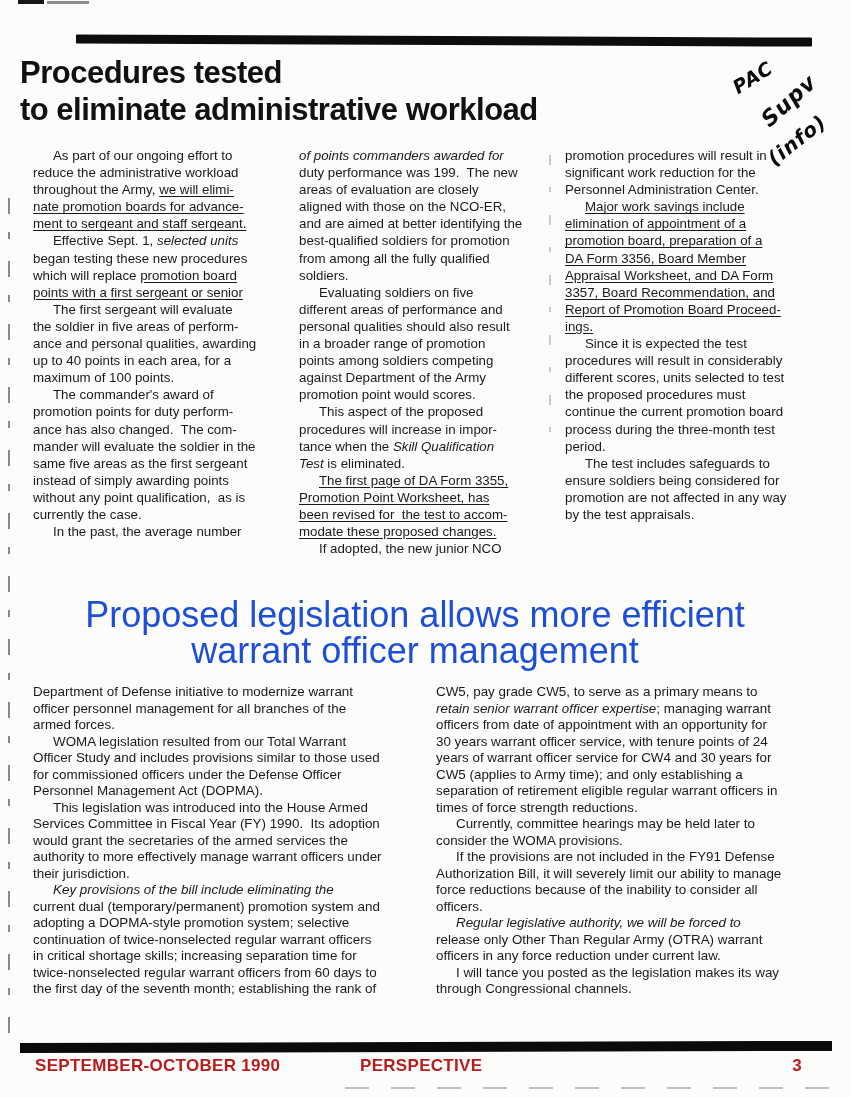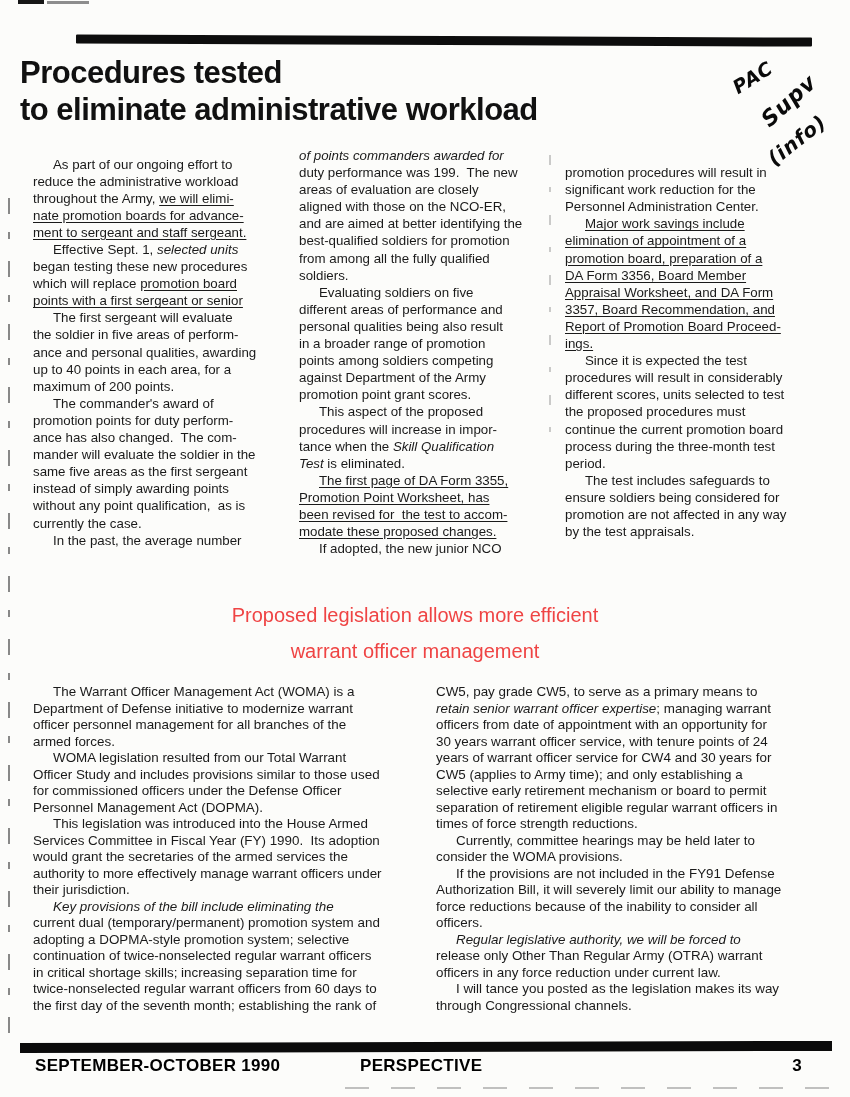--- a/index.html
+++ b/index.html
@@ -15,43 +15,43 @@
   .corner-dash2{left:47px;top:1px;width:42px;height:3px;background:#8d8d8d;}
   .top-rule{left:76px;top:36px;width:736px;height:9px;background:#0d0d0d;transform:rotate(.25deg);border-radius:1px;}
   .left-dashes{left:8px;top:198px;width:2px;height:850px;opacity:.65;
     background:repeating-linear-gradient(180deg,#4a4a4a 0 16px,transparent 16px 34px,#4a4a4a 34px 41px,transparent 41px 63px);}
   .mid-dashes{left:549px;top:155px;width:2px;height:280px;opacity:.3;
     background:repeating-linear-gradient(180deg,#555 0 10px,transparent 10px 32px,#555 32px 37px,transparent 37px 60px);}
 
   
   .a1title{left:20px;top:54px;width:790px;margin:0;text-align:left;
     font-size:31px;font-weight:bold;line-height:37px;letter-spacing:-.5px;color:#111;}
-  .a1cols{left:33px;top:147px;width:787px;display:flex;gap:13px;align-items:center;}
+  .a1cols{left:33px;top:147px;width:787px;display:flex;gap:13px;}
   .a1cols .col{width:253px;font-size:13.3px;line-height:17.1px;}
 
   
   .a2title{left:20px;top:597px;width:790px;margin:0;text-align:center;
-    font-size:20px;font-weight:normal;line-height:36px;color:#ef4444;}
+    font-size:36px;font-weight:normal;line-height:36px;color:#1d4ed8;}
   .a2cols{left:33px;top:684px;width:790px;display:flex;gap:16px;}
   .a2cols .col{width:387px;font-size:13.4px;line-height:16.5px;}
 
   .ln{white-space:pre;}
   .ind{text-indent:20px;}
   .u{text-decoration-line:underline;text-decoration-style:wavy;text-decoration-color:#1b1b1b;text-decoration-thickness:1.6px;text-underline-offset:2px;text-decoration:underline;}
   .it{font-style:italic;margin-top:16px;}
 
   
   .ann{font-family:"DejaVu Sans", sans-serif;font-weight:bold;font-style:italic;color:#0a0a0a;letter-spacing:1px;}
   .ann-pac{left:731px;top:66px;font-size:19px;transform:rotate(-32deg);}
   .ann-supv{left:756px;top:88px;font-size:22px;transform:rotate(-42deg);}
   .ann-info{left:763px;top:128px;font-size:20px;transform:rotate(-38deg);}
 
   
   .footer-rule{left:20px;top:1042px;width:812px;height:10px;background:#0b0b0b;transform:rotate(-.15deg);}
-  .footer{left:35px;top:1056px;width:792px;height:24px;font-weight:bold;font-size:17px;letter-spacing:.3px;color:#000000;}
+  .footer{left:35px;top:1056px;width:792px;height:24px;font-weight:bold;font-size:17px;letter-spacing:.3px;color:#b91c1c;}
   .f-issue{position:absolute;left:0;top:0;}
   .f-pub{position:absolute;left:325px;top:0;}
   .f-page{position:absolute;right:25px;top:0;}
   .footer-dashes{left:345px;top:1087px;width:495px;height:2px;opacity:.55;
     background:repeating-linear-gradient(90deg,#8f8f8f 0 24px,transparent 24px 46px);}
 </style>
 </head>
 <body>
 
 <div class="abs corner-dash1"></div>
@@ -76,21 +76,21 @@
       <div class="ln"><span class="u">nate promotion boards for advance-</span></div>
       <div class="ln"><span class="u">ment to sergeant and staff sergeant.</span></div>
       <div class="ln ind"><span>Effective Sept. 1, </span><span class="it">selected units</span></div>
       <div class="ln"><span>began testing these new procedures</span></div>
       <div class="ln"><span>which will replace </span><span class="u">promotion board</span></div>
       <div class="ln"><span class="u">points with a first sergeant or senior</span></div>
       <div class="ln ind"><span>The first sergeant will evaluate</span></div>
       <div class="ln"><span>the soldier in five areas of perform-</span></div>
       <div class="ln"><span>ance and personal qualities, awarding</span></div>
       <div class="ln"><span>up to 40 points in each area, for a</span></div>
-      <div class="ln"><span>maximum of 200 points.</span></div>
+      <div class="ln"><span>maximum of 100 points.</span></div>
       <div class="ln ind"><span>The commander's award of</span></div>
       <div class="ln"><span>promotion points for duty perform-</span></div>
       <div class="ln"><span>ance has also changed.  The com-</span></div>
       <div class="ln"><span>mander will evaluate the soldier in the</span></div>
       <div class="ln"><span>same five areas as the first sergeant</span></div>
       <div class="ln"><span>instead of simply awarding points</span></div>
       <div class="ln"><span>without any point qualification,  as is</span></div>
       <div class="ln"><span>currently the case.</span></div>
       <div class="ln ind"><span>In the past, the average number</span></div>
     </div>
@@ -98,25 +98,25 @@
       <div class="ln"><span class="it">of points commanders awarded for</span></div>
       <div class="ln"><span>duty performance was 199.  The new</span></div>
       <div class="ln"><span>areas of evaluation are closely</span></div>
       <div class="ln"><span>aligned with those on the NCO-ER,</span></div>
       <div class="ln"><span>and are aimed at better identifying the</span></div>
       <div class="ln"><span>best-qualified soldiers for promotion</span></div>
       <div class="ln"><span>from among all the fully qualified</span></div>
       <div class="ln"><span>soldiers.</span></div>
       <div class="ln ind"><span>Evaluating soldiers on five</span></div>
       <div class="ln"><span>different areas of performance and</span></div>
-      <div class="ln"><span>personal qualities being also result</span></div>
+      <div class="ln"><span>personal qualities should also result</span></div>
       <div class="ln"><span>in a broader range of promotion</span></div>
       <div class="ln"><span>points among soldiers competing</span></div>
       <div class="ln"><span>against Department of the Army</span></div>
-      <div class="ln"><span>promotion point grant scores.</span></div>
+      <div class="ln"><span>promotion point would scores.</span></div>
       <div class="ln ind"><span>This aspect of the proposed</span></div>
       <div class="ln"><span>procedures will increase in impor-</span></div>
       <div class="ln"><span>tance when the </span><span class="it">Skill Qualification</span></div>
       <div class="ln"><span class="it">Test</span><span> is eliminated.</span></div>
       <div class="ln ind"><span class="u">The first page of DA Form 3355,</span></div>
       <div class="ln"><span class="u">Promotion Point Worksheet, has</span></div>
       <div class="ln"><span class="u">been revised for  the test to accom-</span></div>
       <div class="ln"><span class="u">modate these proposed changes.</span></div>
       <div class="ln ind"><span>If adopted, the new junior NCO</span></div>
     </div>
@@ -145,21 +145,20 @@
       <div class="ln"><span>by the test appraisals.</span></div>
     </div>
 </section>
 
 <h2 class="abs a2title">
   <div>Proposed legislation allows more efficient</div>
   <div>warrant officer management</div>
 </h2>
 <section class="abs a2cols">
   <div class="col">
-      <div class="ln ind"><span>The Warrant Officer Management Act (WOMA) is a</span></div>
       <div class="ln"><span>Department of Defense initiative to modernize warrant</span></div>
       <div class="ln"><span>officer personnel management for all branches of the</span></div>
       <div class="ln"><span>armed forces.</span></div>
       <div class="ln ind"><span>WOMA legislation resulted from our Total Warrant</span></div>
       <div class="ln"><span>Officer Study and includes provisions similar to those used</span></div>
       <div class="ln"><span>for commissioned officers under the Defense Officer</span></div>
       <div class="ln"><span>Personnel Management Act (DOPMA).</span></div>
       <div class="ln ind"><span>This legislation was introduced into the House Armed</span></div>
       <div class="ln"><span>Services Committee in Fiscal Year (FY) 1990.  Its adoption</span></div>
       <div class="ln"><span>would grant the secretaries of the armed services the</span></div>
@@ -173,21 +172,20 @@
       <div class="ln"><span>twice-nonselected regular warrant officers from 60 days to</span></div>
       <div class="ln"><span>the first day of the seventh month; establishing the rank of</span></div>
     </div>
   <div class="col">
       <div class="ln"><span>CW5, pay grade CW5, to serve as a primary means to</span></div>
       <div class="ln"><span class="it">retain senior warrant officer expertise</span><span>; managing warrant</span></div>
       <div class="ln"><span>officers from date of appointment with an opportunity for</span></div>
       <div class="ln"><span>30 years warrant officer service, with tenure points of 24</span></div>
       <div class="ln"><span>years of warrant officer service for CW4 and 30 years for</span></div>
       <div class="ln"><span>CW5 (applies to Army time); and only establishing a</span></div>
-      <div class="ln"><span>selective early retirement mechanism or board to permit</span></div>
       <div class="ln"><span>separation of retirement eligible regular warrant officers in</span></div>
       <div class="ln"><span>times of force strength reductions.</span></div>
       <div class="ln ind"><span>Currently, committee hearings may be held later to</span></div>
       <div class="ln"><span>consider the WOMA provisions.</span></div>
       <div class="ln ind"><span>If the provisions are not included in the FY91 Defense</span></div>
       <div class="ln"><span>Authorization Bill, it will severely limit our ability to manage</span></div>
       <div class="ln"><span>force reductions because of the inability to consider all</span></div>
       <div class="ln"><span>officers.</span></div>
       <div class="ln ind"><span class="it">Regular legislative authority, we will be forced to</span></div>
       <div class="ln"><span>release only Other Than Regular Army (OTRA) warrant</span></div>

